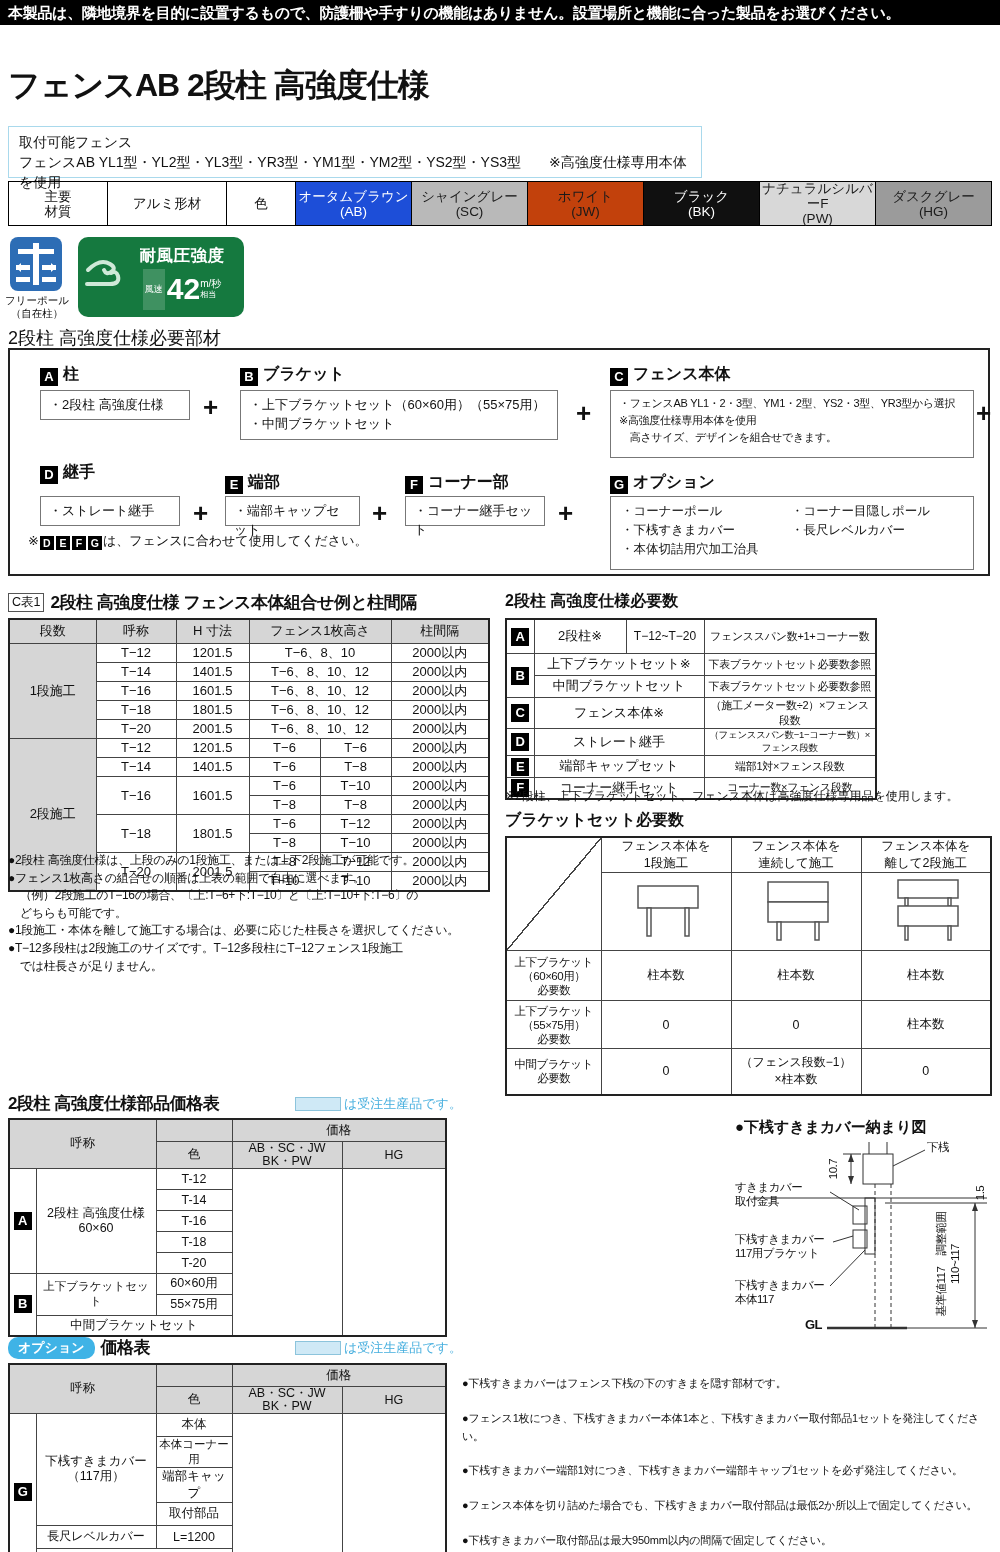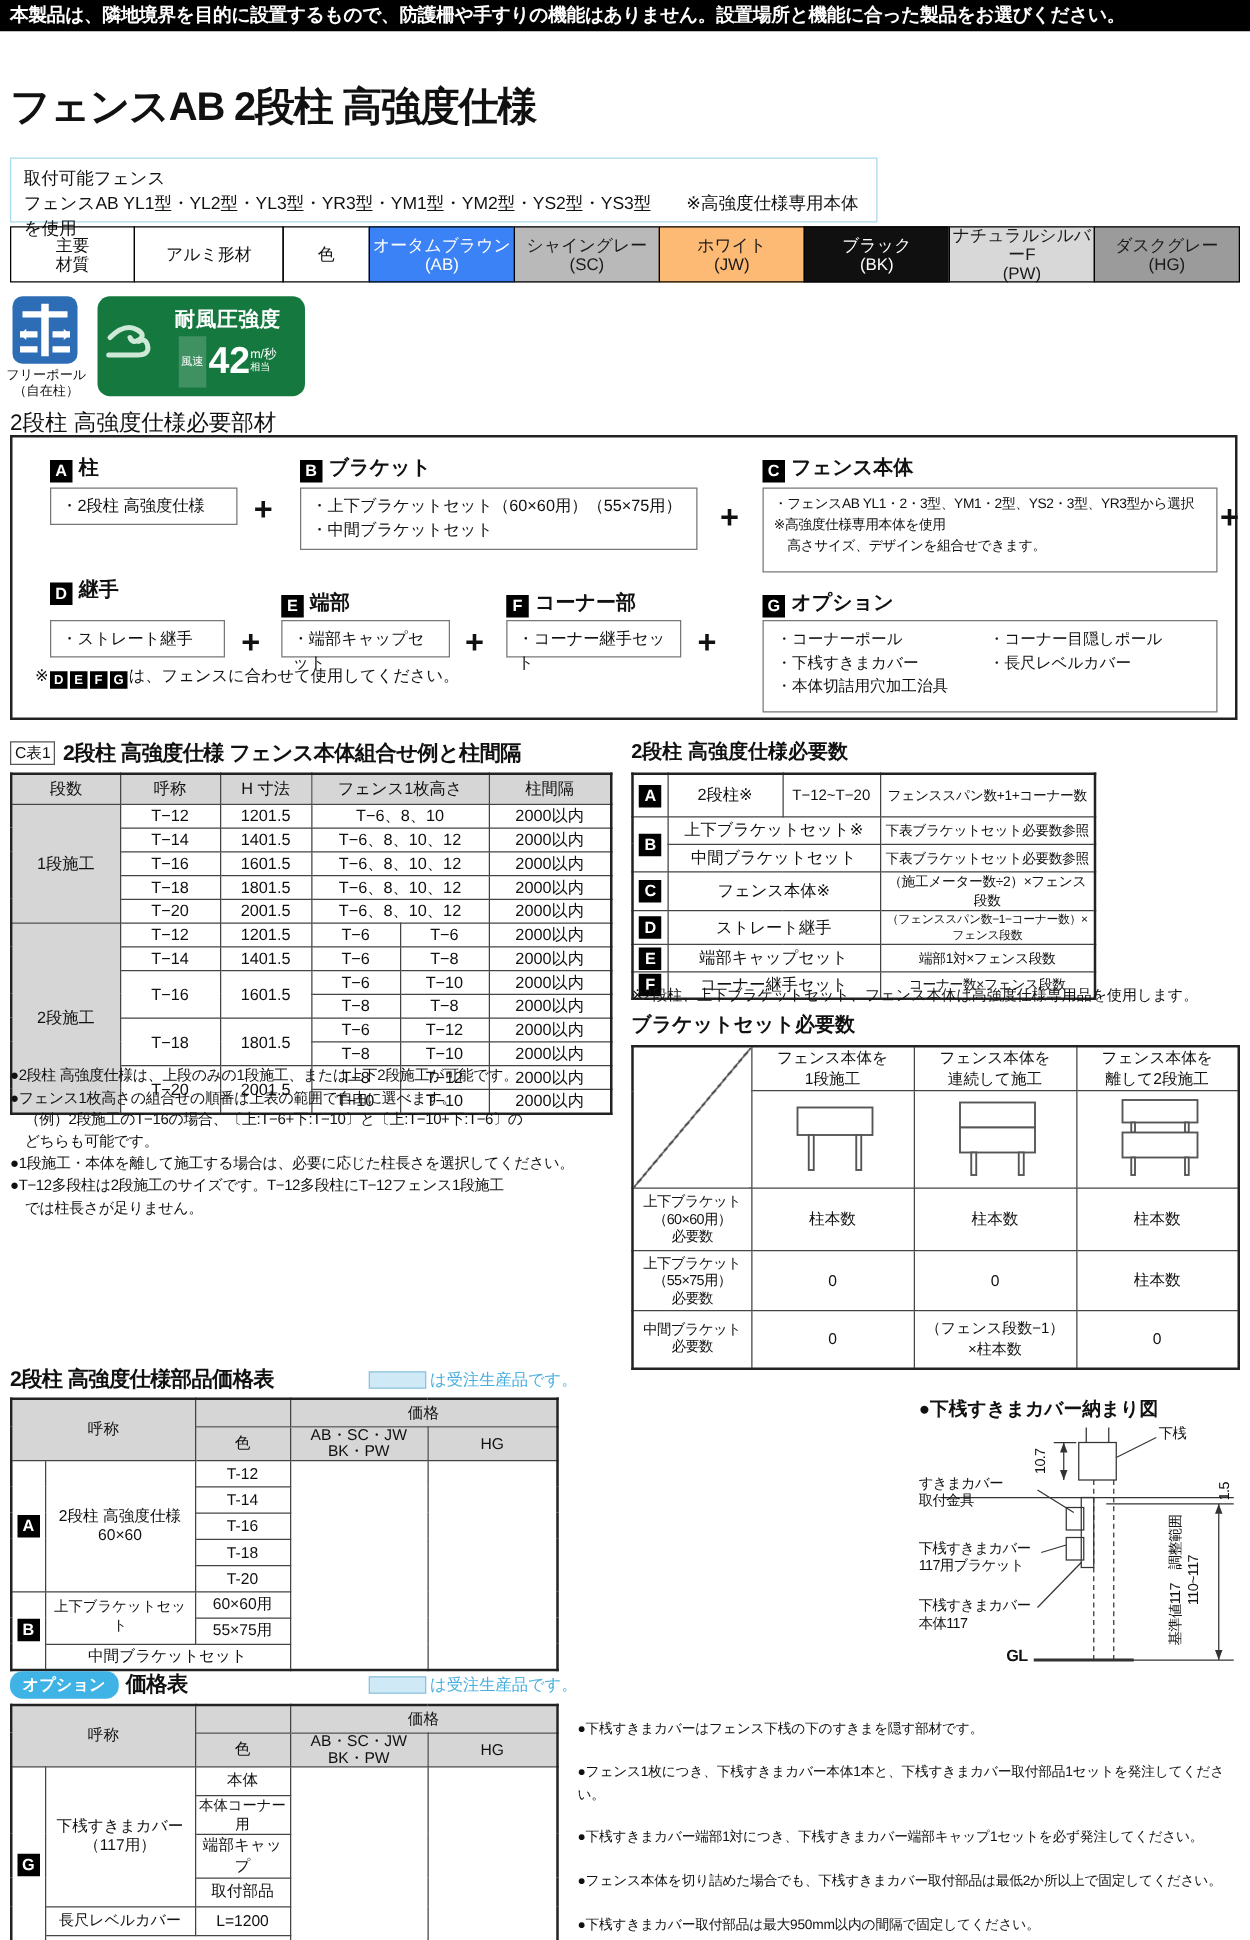--- a/index.html
+++ b/index.html
@@ -132,25 +132,25 @@
 <div class="abs" id="compat-box">
   <div>取付可能フェンス</div>
   <div><span>フェンスAB YL1型・YL2型・YL3型・YR3型・YM1型・YM2型・YS2型・YS3型</span><span class="note">※高強度仕様専用本体を使用</span></div>
 </div>
 
 <div class="abs" id="materials">
   <div class="mcell pre" style="width:100px">主要
 材質</div>
   <div class="mcell" style="width:120px">アルミ形材</div>
   <div class="mcell" style="width:70px">色</div>
-  <div class="mcell swatch pre" style="background: #3b82f6; color: rgb(255, 255, 255);">オータムブラウン
+  <div class="mcell swatch pre" style="background: #1d4ed8; color: rgb(255, 255, 255);">オータムブラウン
 (AB)</div>
   <div class="mcell swatch pre" style="background: rgb(185, 185, 185); color: rgb(26, 26, 26);">シャイングレー
 (SC)</div>
-  <div class="mcell swatch pre" style="background: #fdba74; color: rgb(26, 26, 26);">ホワイト
+  <div class="mcell swatch pre" style="background: #c2410c; color: rgb(26, 26, 26);">ホワイト
 (JW)</div>
   <div class="mcell swatch pre" style="background: rgb(16, 16, 16); color: rgb(255, 255, 255);">ブラック
 (BK)</div>
   <div class="mcell swatch pre" style="background: rgb(216, 216, 216); color: rgb(26, 26, 26);">ナチュラルシルバーF
 (PW)</div>
   <div class="mcell swatch pre" style="background: rgb(155, 155, 155); color: rgb(26, 26, 26);">ダスクグレー
 (HG)</div>
 </div>
 
 <div class="abs" id="freepole-badge" style="background: rgb(45, 109, 181);">

